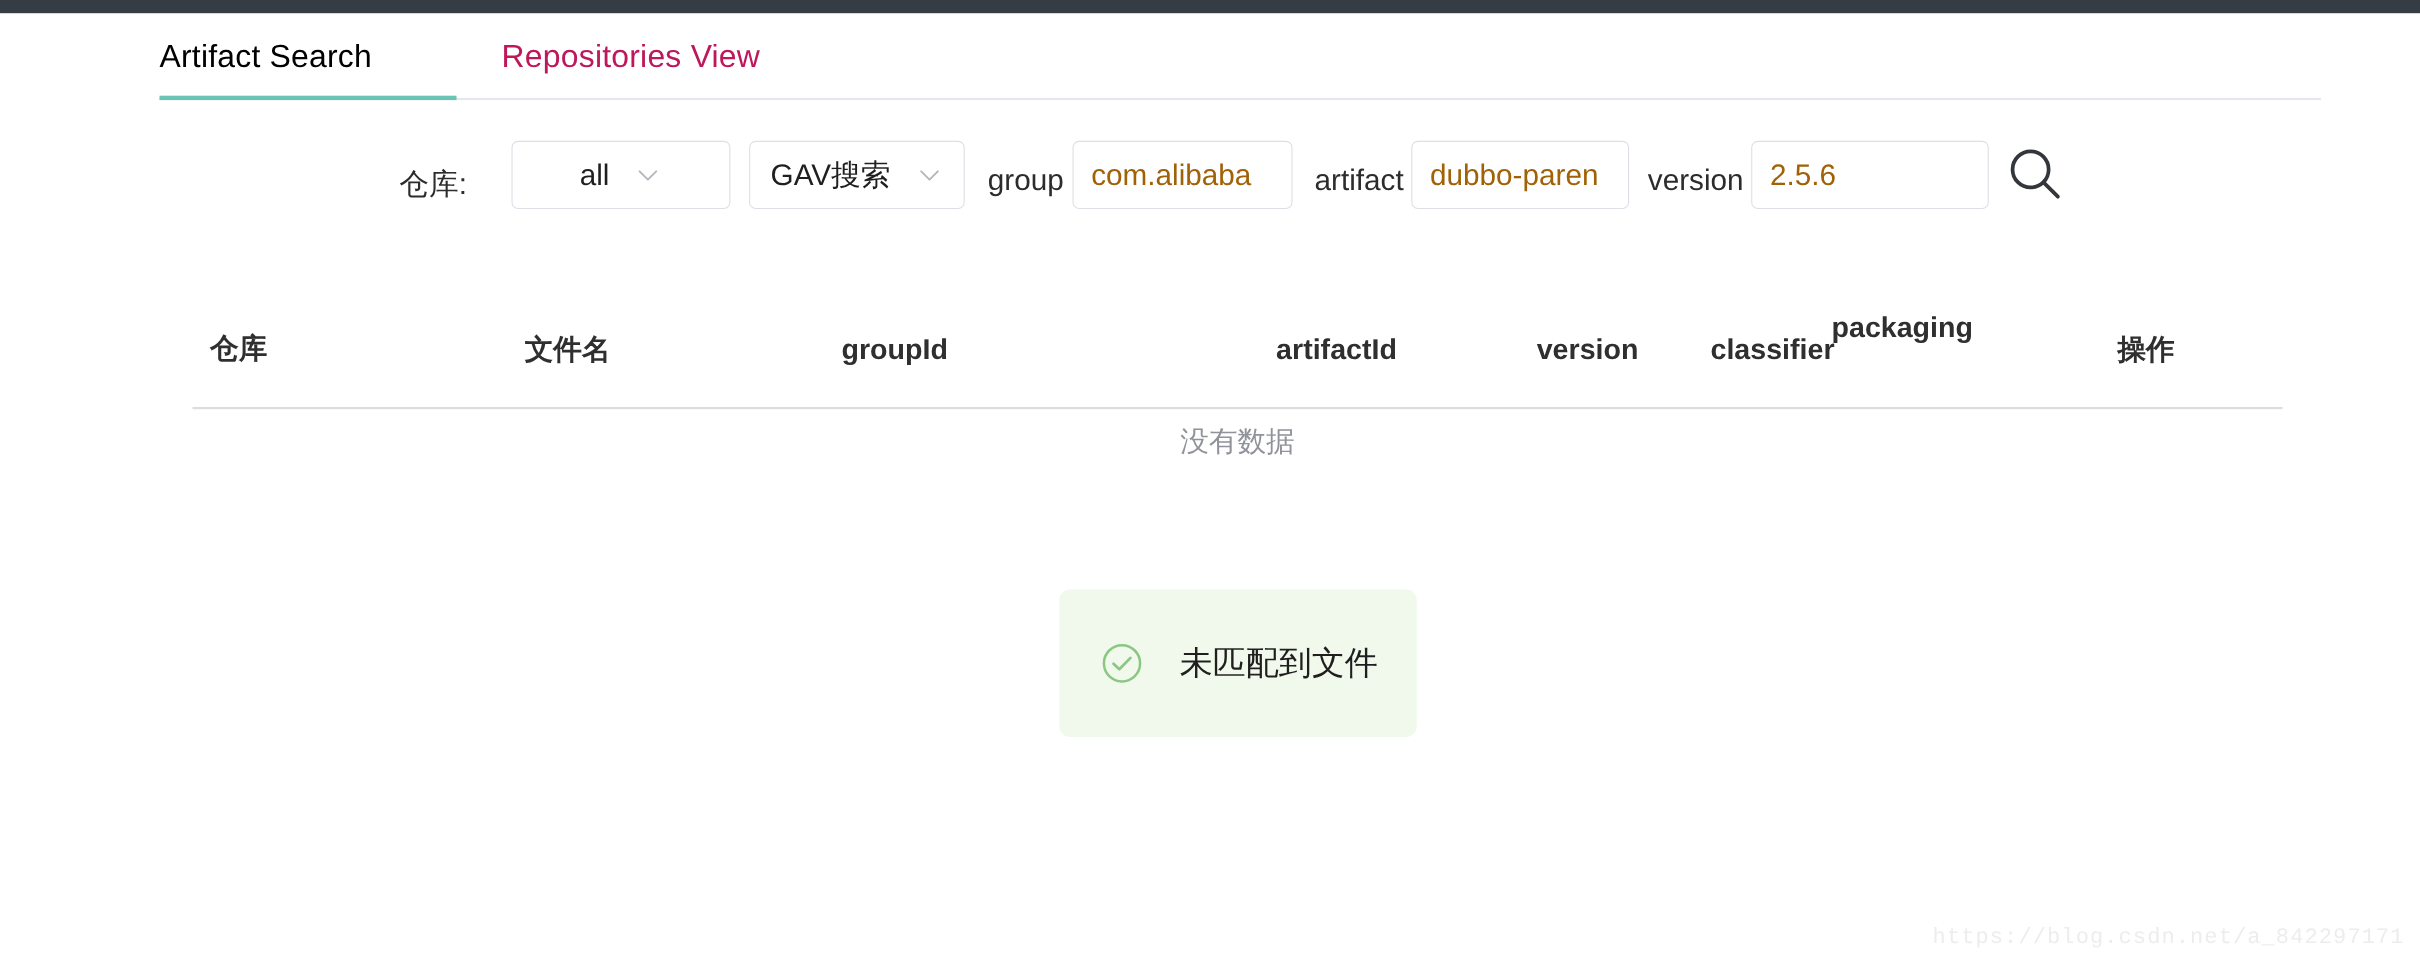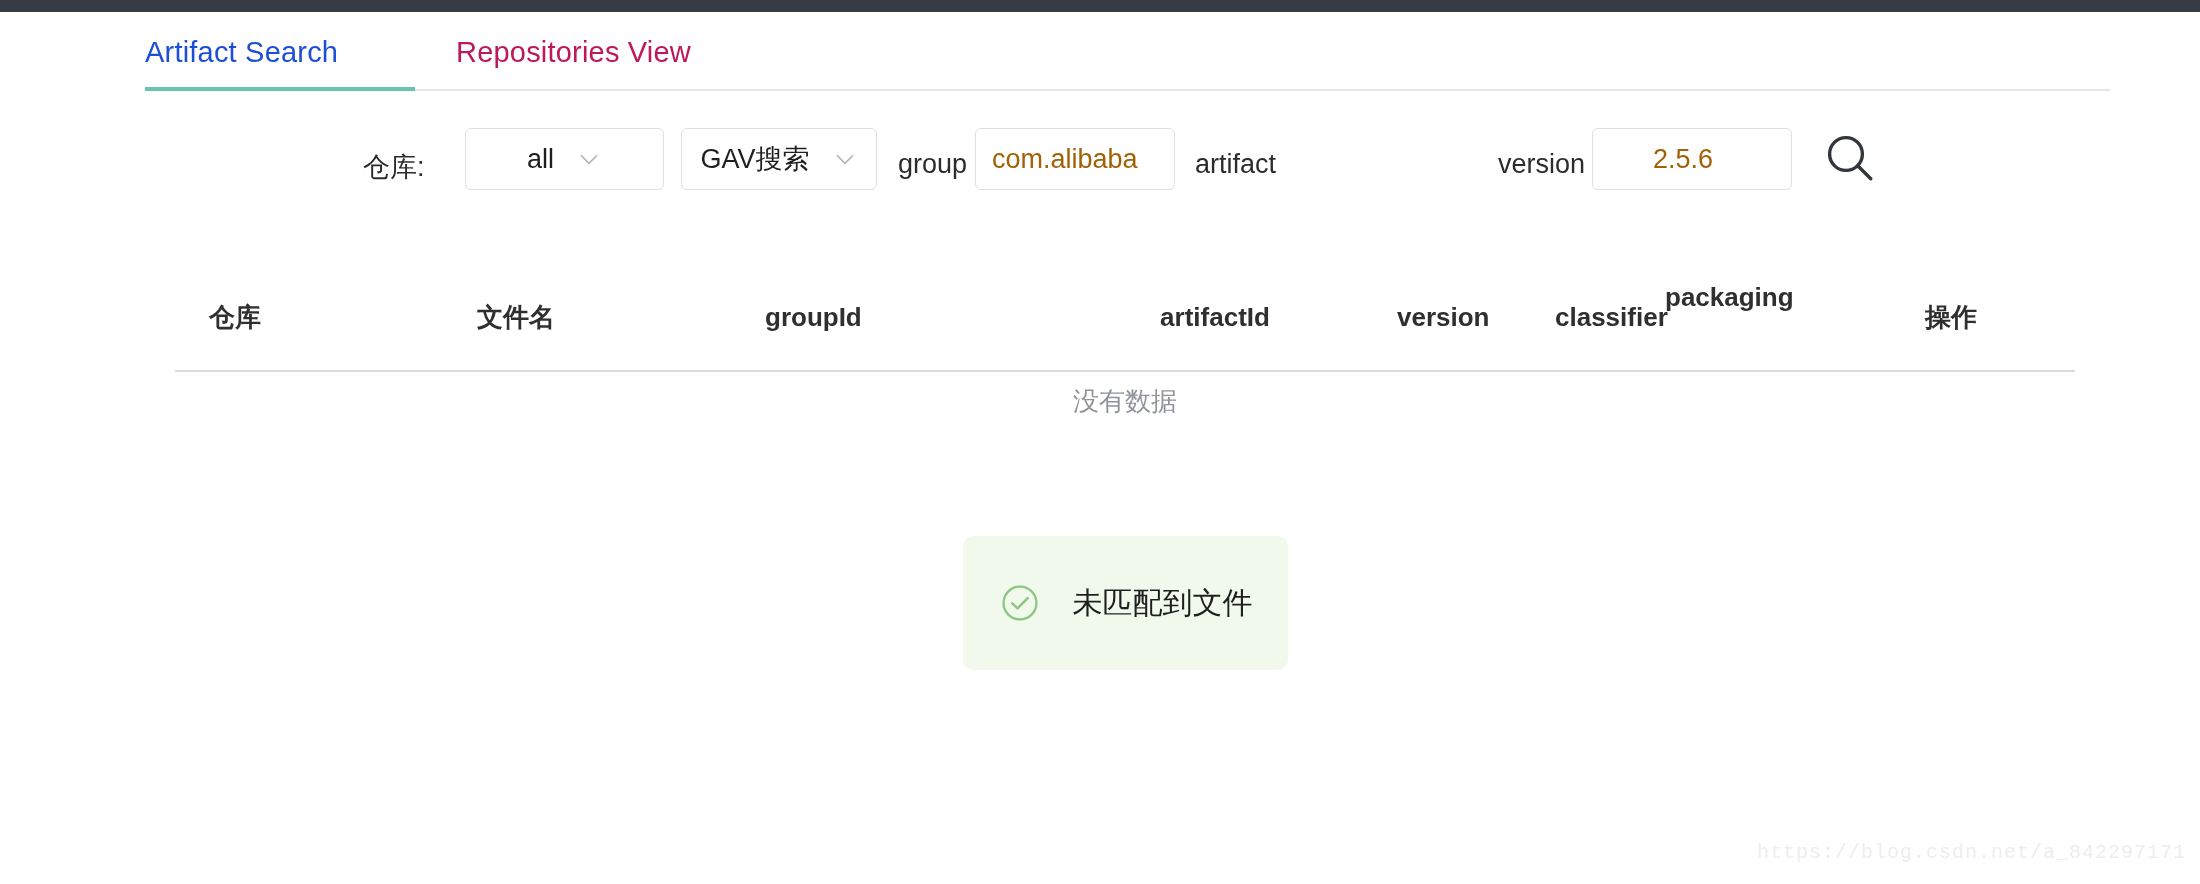--- a/index.html
+++ b/index.html
@@ -42,21 +42,21 @@
   }
   .tab {
     position: absolute;
     top: 24px;
     font-size: 29px;
     color: #be185d;
     white-space: nowrap;
     letter-spacing: 0.2px;
   }
   .tab.active {
-    color: #1d4ed8;
+    color: #000000;
   }
   .tab-active-bar {
     position: absolute;
     left: 145px;
     top: 75px;
     width: 270px;
     height: 4px;
     background: #6bc3b4;
   }
   #tab-artifact-search { left: 145px; }
@@ -129,21 +129,21 @@
 
   
   #lbl-warehouse   { left: 363px; }
   #sel-warehouse   { left: 465px; width: 199px; }
   #sel-searchtype  { left: 681px; width: 196px; }
   #lbl-group       { left: 898px; }
   #in-group        { left: 975px; width: 200px; }
   #lbl-artifact    { left: 1195px; }
   #in-artifact     { left: 1283px; width: 198px; }
   #lbl-version     { left: 1498px; }
-  #in-version      { left: 1592px; width: 200px; padding-left: 44px; }
+  #in-version      { left: 1592px; width: 216px; }
 
   
   .table-wrap {
     position: absolute;
     left: 175px;
     top: 262px;
     width: 1900px;
   }
   .thead {
     position: relative;
@@ -158,21 +158,21 @@
     line-height: 34px;
   }
   .thead-divider {
     position: absolute;
     left: 0;
     top: 108px;
     width: 1900px;
     height: 2px;
     background: #dcdcdc;
   }
-  #th-0 { left: 34px;   width: 200px; top: 38px; }
+  #th-0 { left: 16px;   width: 200px; top: 38px; font-family: Liberation Serif, serif; }
   #th-1 { left: 302px;  width: 200px; top: 38px; }
   #th-2 { left: 590px;  width: 200px; top: 38px; }
   #th-3 { left: 940px;  width: 200px; top: 38px; text-align: center; }
   #th-4 { left: 1222px; width: 160px; top: 38px; }
   #th-5 { left: 1380px; width: 170px; top: 38px; }
   #th-6 { left: 1490px; width: 128px; top: 18px; }
   #th-7 { left: 1750px; width: 120px; top: 38px; }
 
   .empty-text {
     position: absolute;
@@ -254,20 +254,23 @@
   </div>
 
   <div class="f-label" id="lbl-group">group</div>
 
   <div class="f-input" id="in-group" title="group">
     <span class="in-text">com.alibaba</span>
   </div>
 
   <div class="f-label" id="lbl-artifact">artifact</div>
 
+  <div class="f-input" id="in-artifact" title="artifact">
+    <span class="in-text">dubbo-paren</span>
+  </div>
 
   <div class="f-label" id="lbl-version">version</div>
 
   <div class="f-input" id="in-version" title="version">
     <span class="in-text">2.5.6</span>
   </div>
 
   <svg class="search-btn" viewBox="0 0 28 28">
     <circle cx="12" cy="12" r="8.2" fill="none" stroke="#33373c" stroke-width="1.7"></circle>
     <line x1="18.1" y1="18.1" x2="24.4" y2="24.4" stroke="#33373c" stroke-width="1.7" stroke-linecap="round"></line>

